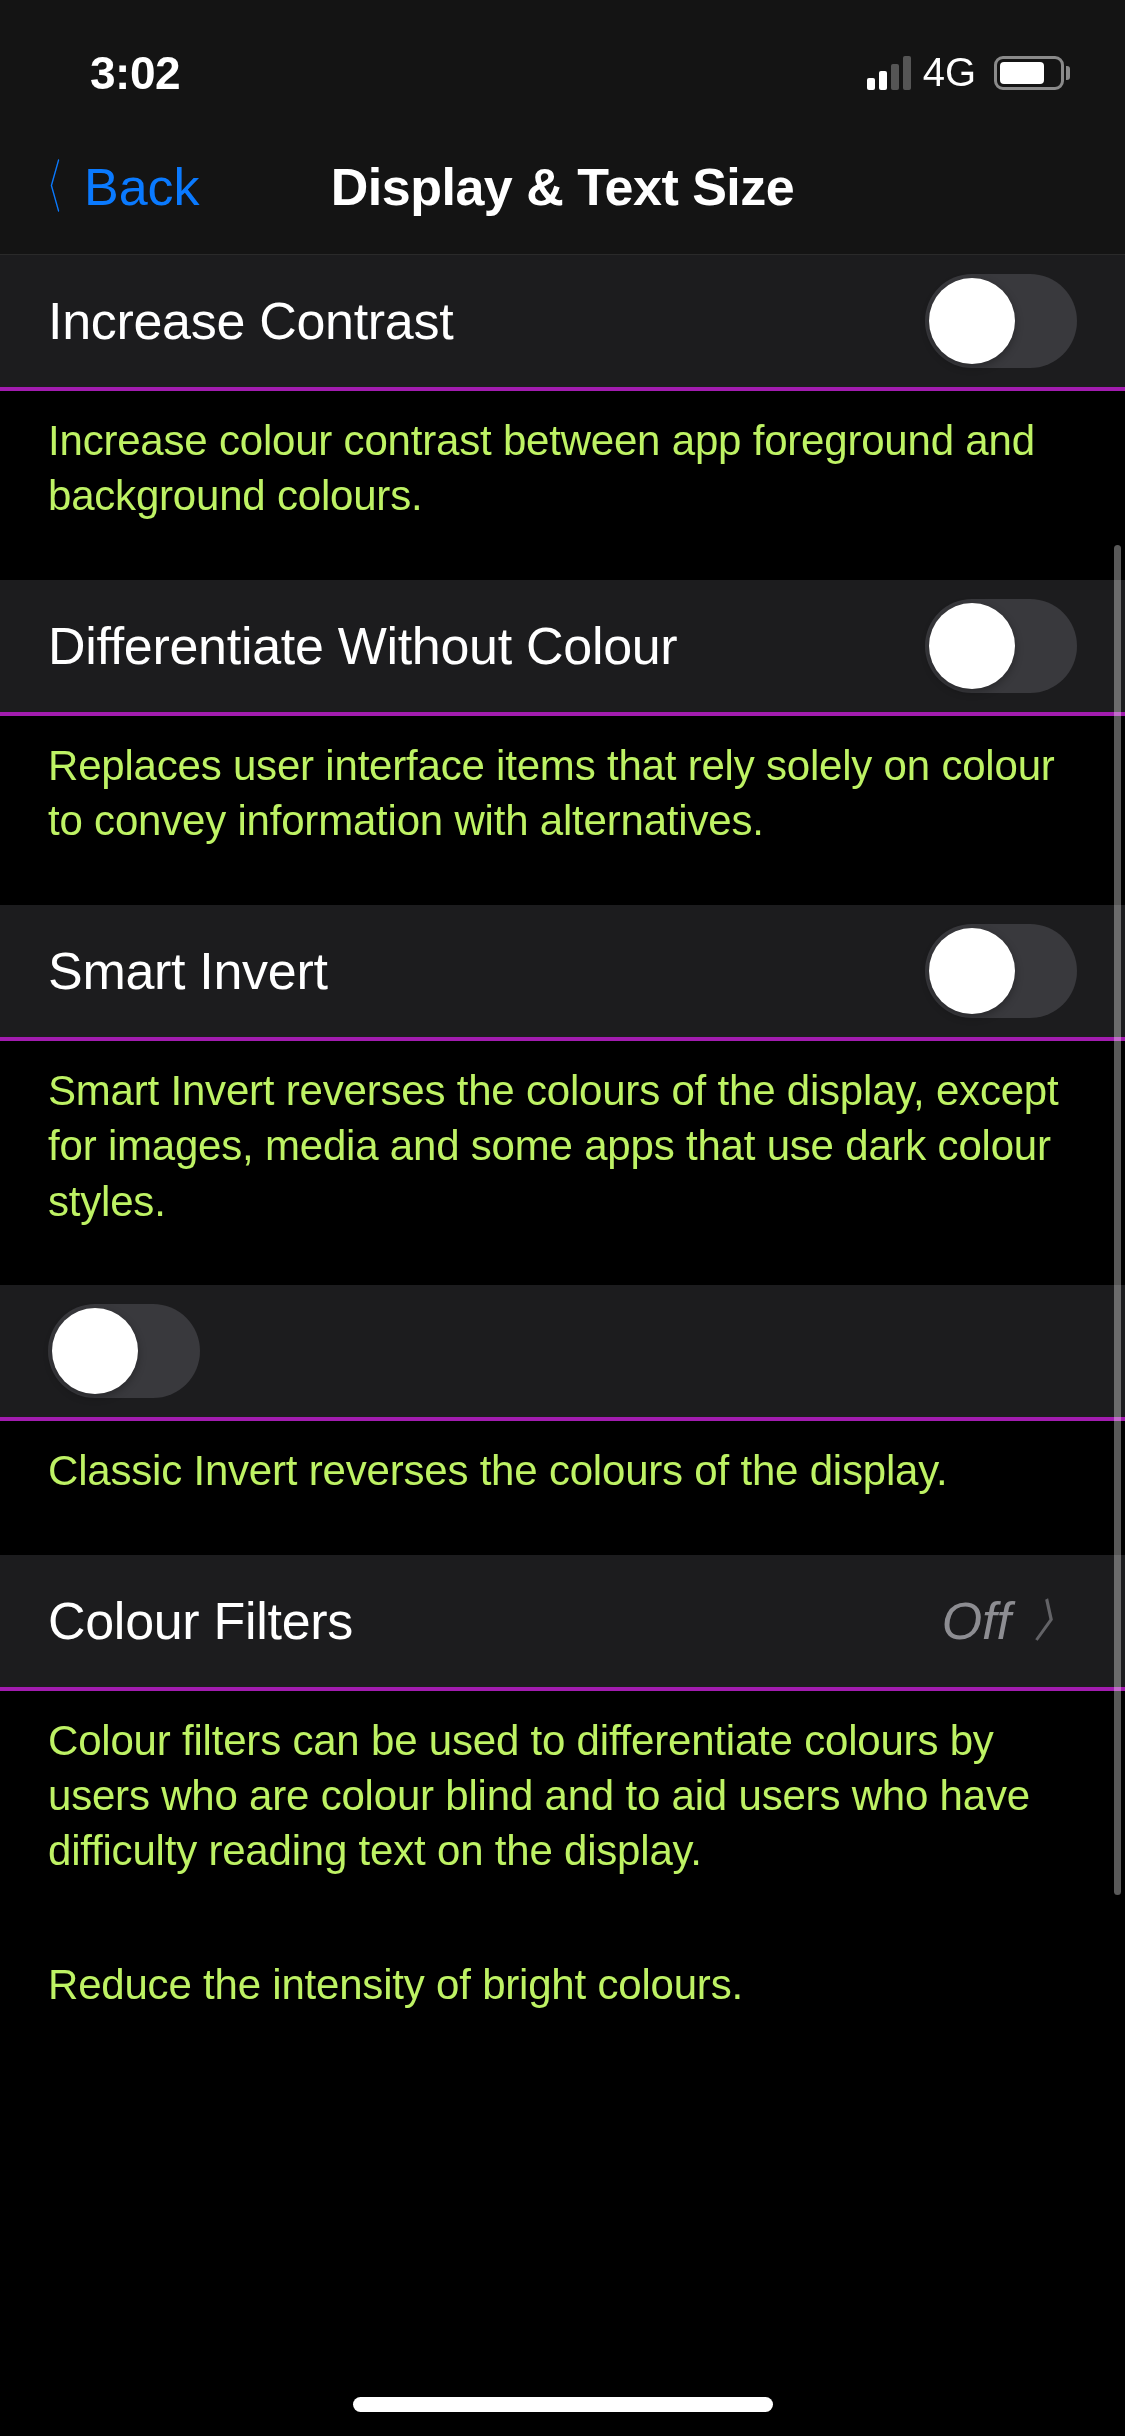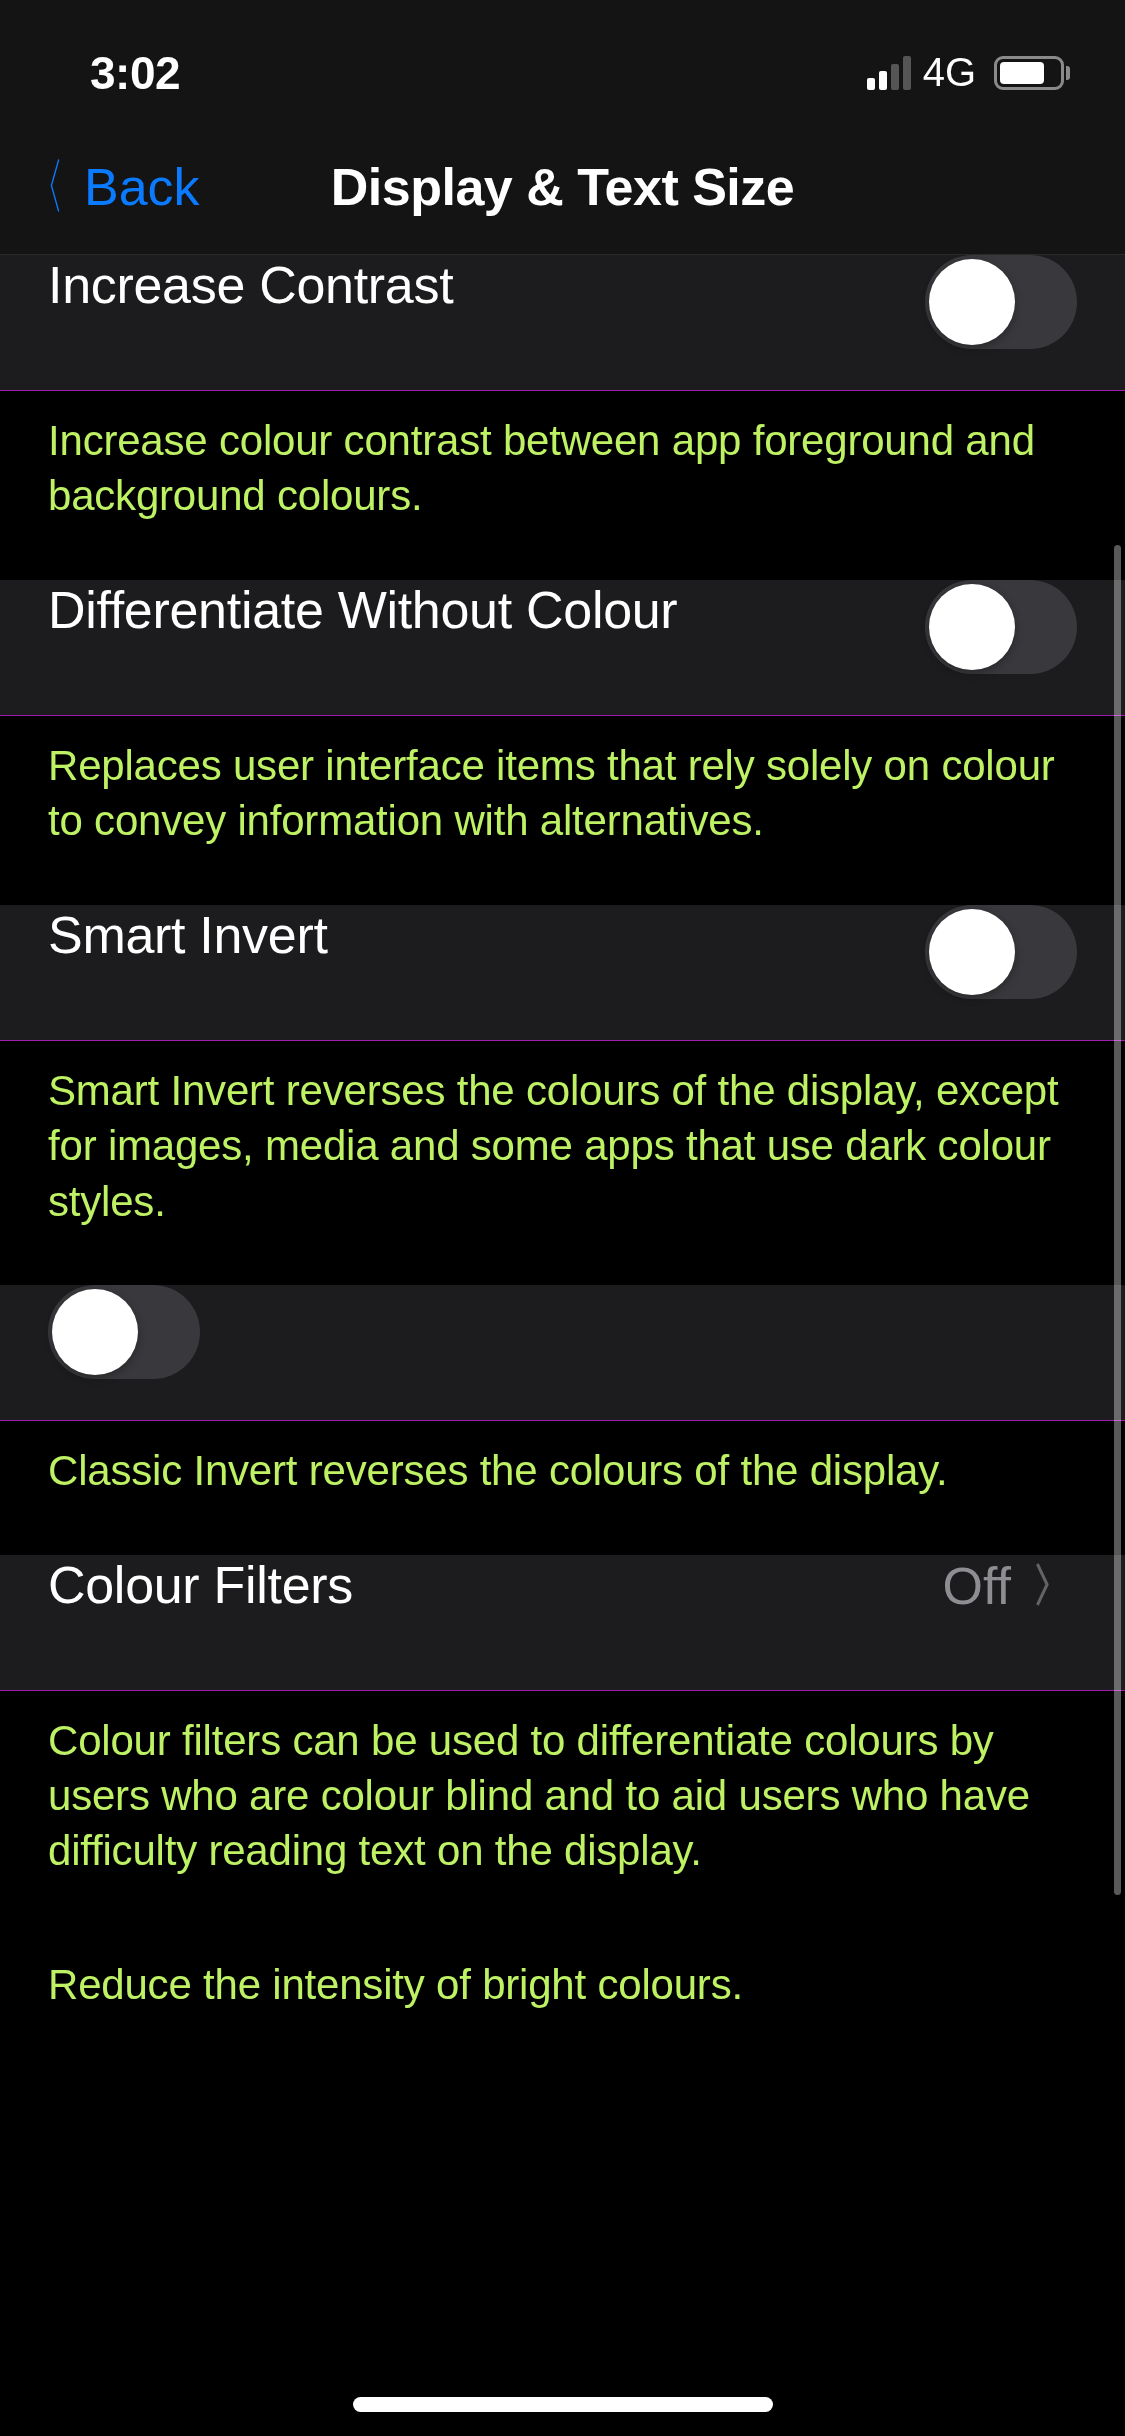--- a/index.html
+++ b/index.html
@@ -142,24 +142,24 @@
     .section-gap {
       height: 56px;
       background: #000000;
     }
 
     .row {
       background: #1c1c1e;
       padding: 0 48px;
       height: 136px;
       display: flex;
-      align-items: flex-start;
+      align-items: center;
       justify-content: space-between;
       border-top: 1px solid #2e2e30;
-      border-bottom: 1px solid #a21caf;
+      border-bottom: 4px solid #a21caf;
     }
     .row:first-child {
       border-top: none;
     }
 
     .row-label {
       color: #ffffff;
       font-size: 52px;
       font-weight: 400;
       letter-spacing: -0.3px;
@@ -191,20 +191,21 @@
       top: 4px;
       left: 4px;
       box-shadow: 0 3px 8px rgba(0,0,0,0.3);
     }
 
     
     .row-right {
       display: flex;
       align-items: center;
       gap: 20px;
+      font-style: italic;
     }
     .row-value {
       color: #8d8d92;
       font-size: 52px;
     }
     .disclosure {
       color: #636367;
       font-size: 46px;
       font-weight: 600;
     }

